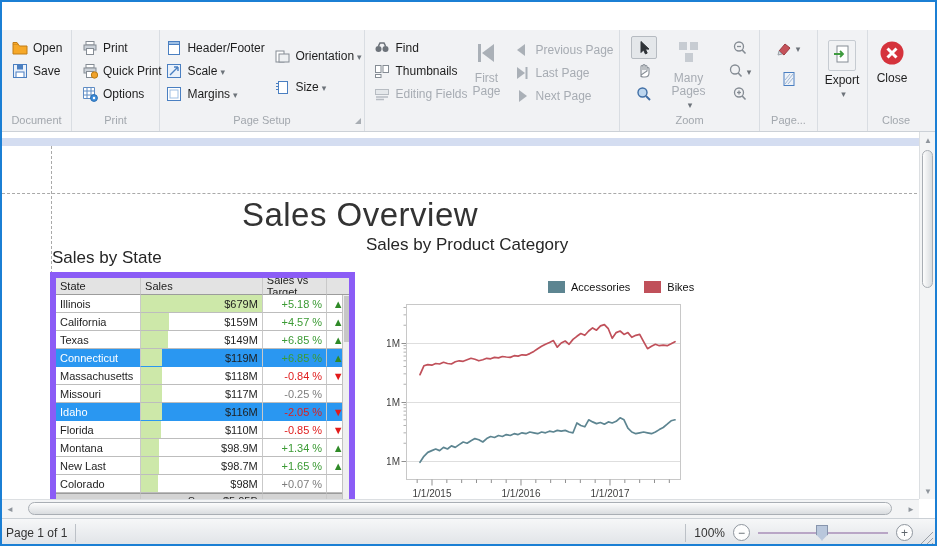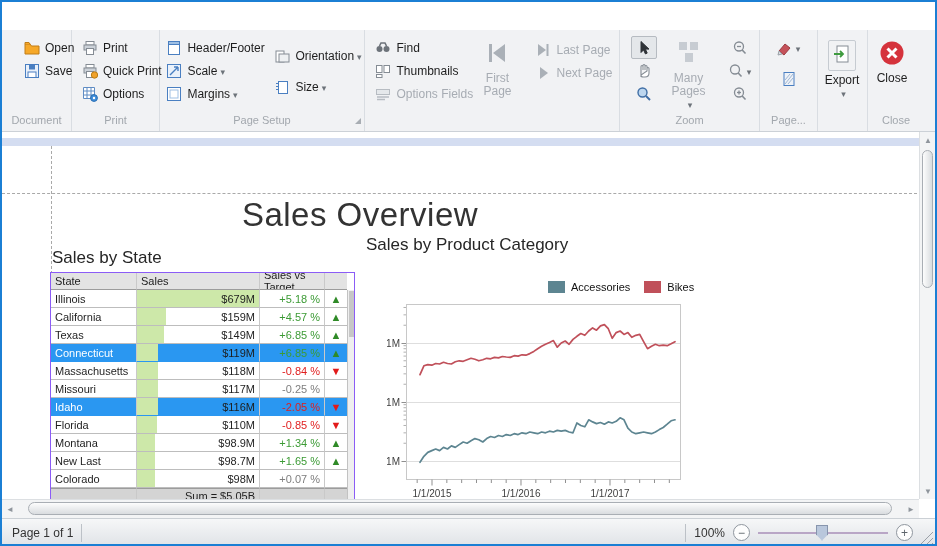--- a/index.html
+++ b/index.html
@@ -35,21 +35,21 @@
 
   
   .doc { position:absolute; left:0; top:130px; width:933px; height:386px; background:#fff; overflow:hidden; }
   .top-strip { position:absolute; left:0; top:6px; width:917px; height:8px; background:#d4ddf1; }
   .mline-v { position:absolute; left:49px; top:14px; height:353px; border-left:1px dashed #a9a9a9; }
   .mline-h { position:absolute; left:0; top:61px; width:915px; border-top:1px dashed #a9a9a9; }
   .rpt-title { position:absolute; left:48px; top:64px; width:620px; text-align:center; font-size:33px; font-weight:300; color:#333; letter-spacing:0.5px; }
   .rpt-sub { position:absolute; font-size:17px; color:#262626; }
 
   
-  .rpt-table { position:absolute; left:48px; top:140px; width:305px; border:1px solid #8b5cf6; background:#fff; font-size:11px; }
+  .rpt-table { position:absolute; left:48px; top:140px; width:305px; border:6px solid #8b5cf6; background:#fff; font-size:11px; }
   .trowbox { display:flex; }
   .tc { border-right:1px solid #c9c9c9; border-bottom:1px solid #bdbdbd; padding:0 4px; display:flex; align-items:center; overflow:hidden; }
   .c-state { width:86px; }
   .c-sales { width:123px; position:relative; justify-content:flex-end; }
   .c-delta { width:65px; justify-content:flex-end; }
   .c-arrow { width:22px; border-right:none; justify-content:center; }
   .thead .tc { background:#e3e3e3; border-bottom:1px solid #9c9c9c; height:17px; color:#1c1c1c; }
   .trow .tc { height:18px; }
   .trow.selected .tc { background:#2a97f1; border-bottom-color:#2a97f1; }
   .trow.selected .c-state { color:#fff; }
@@ -74,38 +74,38 @@
   
   .vscroll { position:absolute; right:0; top:0; width:16px; height:367px; background:#f3f4f5; border-left:1px solid #dcdfe2; }
   .vthumb { position:absolute; left:2px; width:11px; top:18px; height:138px; border:1px solid #a9aeb4; border-radius:6px; background:linear-gradient(90deg,#fdfdfd,#d9dcdf); }
   .sarrow { position:absolute; width:16px; height:16px; display:flex; align-items:center; justify-content:center; color:#8f959c; font-size:8px; }
   .hscroll { position:absolute; left:0; top:367px; width:917px; height:19px; background:#f3f4f5; border-top:1px solid #dcdfe2; }
   .hthumb { position:absolute; top:2px; height:13px; left:26px; width:864px; border:1px solid #a9aeb4; border-radius:7px; background:linear-gradient(180deg,#fdfdfd,#d9dcdf); }
 
   
   .statusbar { position:absolute; left:0; right:0; top:516px; height:28px; background:linear-gradient(180deg,#f6f7f8,#e0e3e7); border-top:1px solid #cbd0d5; display:flex; align-items:center; }
   .sb-sep { width:1px; height:18px; background:#bcc1c7; margin:0 8px; }
-  .sb-page { padding-left:10px; color:#333; }
+  .sb-page { padding-left:4px; color:#333; }
   .sb-zoomlvl { color:#333; }
   .roundbtn { width:17px; height:17px; border:1px solid #8f969e; border-radius:50%; background:#fdfdfd; color:#5d646b; display:flex; align-items:center; justify-content:center; font-size:12px; line-height:1; margin:0 8px; }
   .slider { position:relative; width:130px; height:18px; }
   .slider .track { position:absolute; left:0; right:0; top:8px; height:2px; background:#b9a6c6; }
   .slider .thumb { position:absolute; left:58px; top:1px; width:12px; height:16px; background:#b9c7dc; border:1px solid #8795ad; clip-path:polygon(0 0,100% 0,100% 62%,50% 100%,0 62%); }
   .grip { position:absolute; right:2px; bottom:2px; width:14px; height:14px; background:repeating-linear-gradient(135deg,transparent 0 3px,#9aa0a7 3px 4px); clip-path:polygon(100% 0,100% 100%,0 100%); }
 </style>
 </head>
 <body>
 
 <div class="window">
 
 
   <div class="ribbon">
 
     <div class="rgroup" style="width:70px">
-      <div class="vcol" style="padding-left:16px">
+      <div class="vcol" style="padding-left:4px">
         <div class="sbtn">
           <span class="ric">
               <svg width="16" height="16" viewBox="0 0 16 16">
                 <path d="M1 4h5l1.5 2H15v8H1z" fill="#f6a828" stroke="#c07c17"></path>
                 <path d="M1 4V2.5h4l1 1.5" fill="#f6a828" stroke="#c07c17"></path>
               </svg>
             </span>
           <span class="lbl">Open</span>
         </div>
         <div class="sbtn">
@@ -239,31 +239,39 @@
               </span>
             <span class="lbl">Thumbnails</span>
           </div>
           <div class="sbtn disabled">
             <span class="ric">
                 <svg width="16" height="16" viewBox="0 0 16 16">
                   <rect x="1.5" y="3.5" width="13" height="5" fill="#e5e8eb" stroke="#b7bcc2"></rect>
                   <path d="M2 11h12M2 13.5h8" stroke="#b7bcc2" stroke-width="1.4"></path>
                 </svg>
               </span>
-            <span class="lbl">Options Fields</span>
+            <span class="lbl">Editing Fields</span>
           </div>
         </div>
         <div class="bbtn disabled">
           <span><svg width="26" height="26" viewBox="0 0 26 26">
                 <rect x="5" y="4" width="3" height="18" fill="#aab0b7"></rect>
                 <path d="M21 4v18L9 13z" fill="#aab0b7"></path>
               </svg></span>
           <span class="lbl">First Page</span>
         </div>
         <div class="vcol" style="padding-left:8px;padding-top:2px">
+          <div class="sbtn disabled">
+            <span class="ric">
+                <svg width="16" height="16" viewBox="0 0 16 16">
+                  <path d="M11 2v12L3 8z" fill="#aab0b7"></path>
+                </svg>
+              </span>
+            <span class="lbl">Previous Page</span>
+          </div>
           <div class="sbtn disabled">
             <span class="ric">
                 <svg width="16" height="16" viewBox="0 0 16 16">
                   <path d="M3 2v12l8-6z" fill="#aab0b7"></path>
                   <rect x="11.5" y="2" width="2" height="12" fill="#aab0b7"></rect>
                 </svg>
               </span>
             <span class="lbl">Last  Page</span>
           </div>
           <div class="sbtn disabled">

